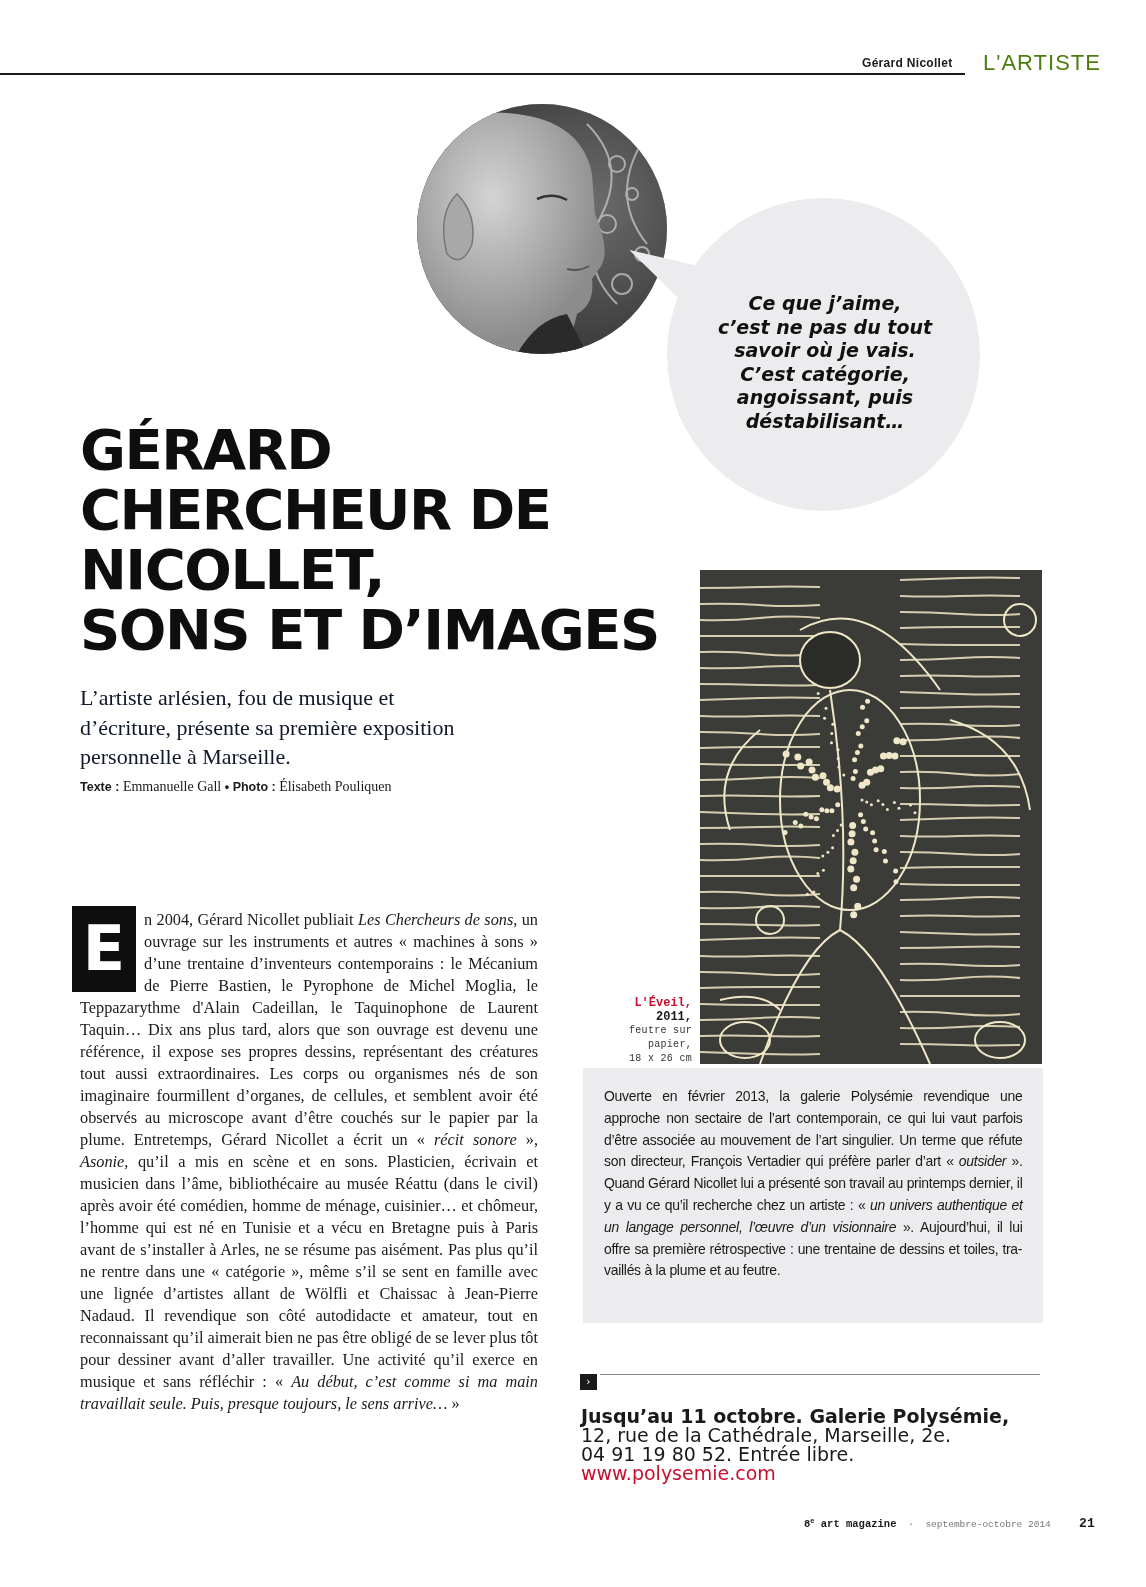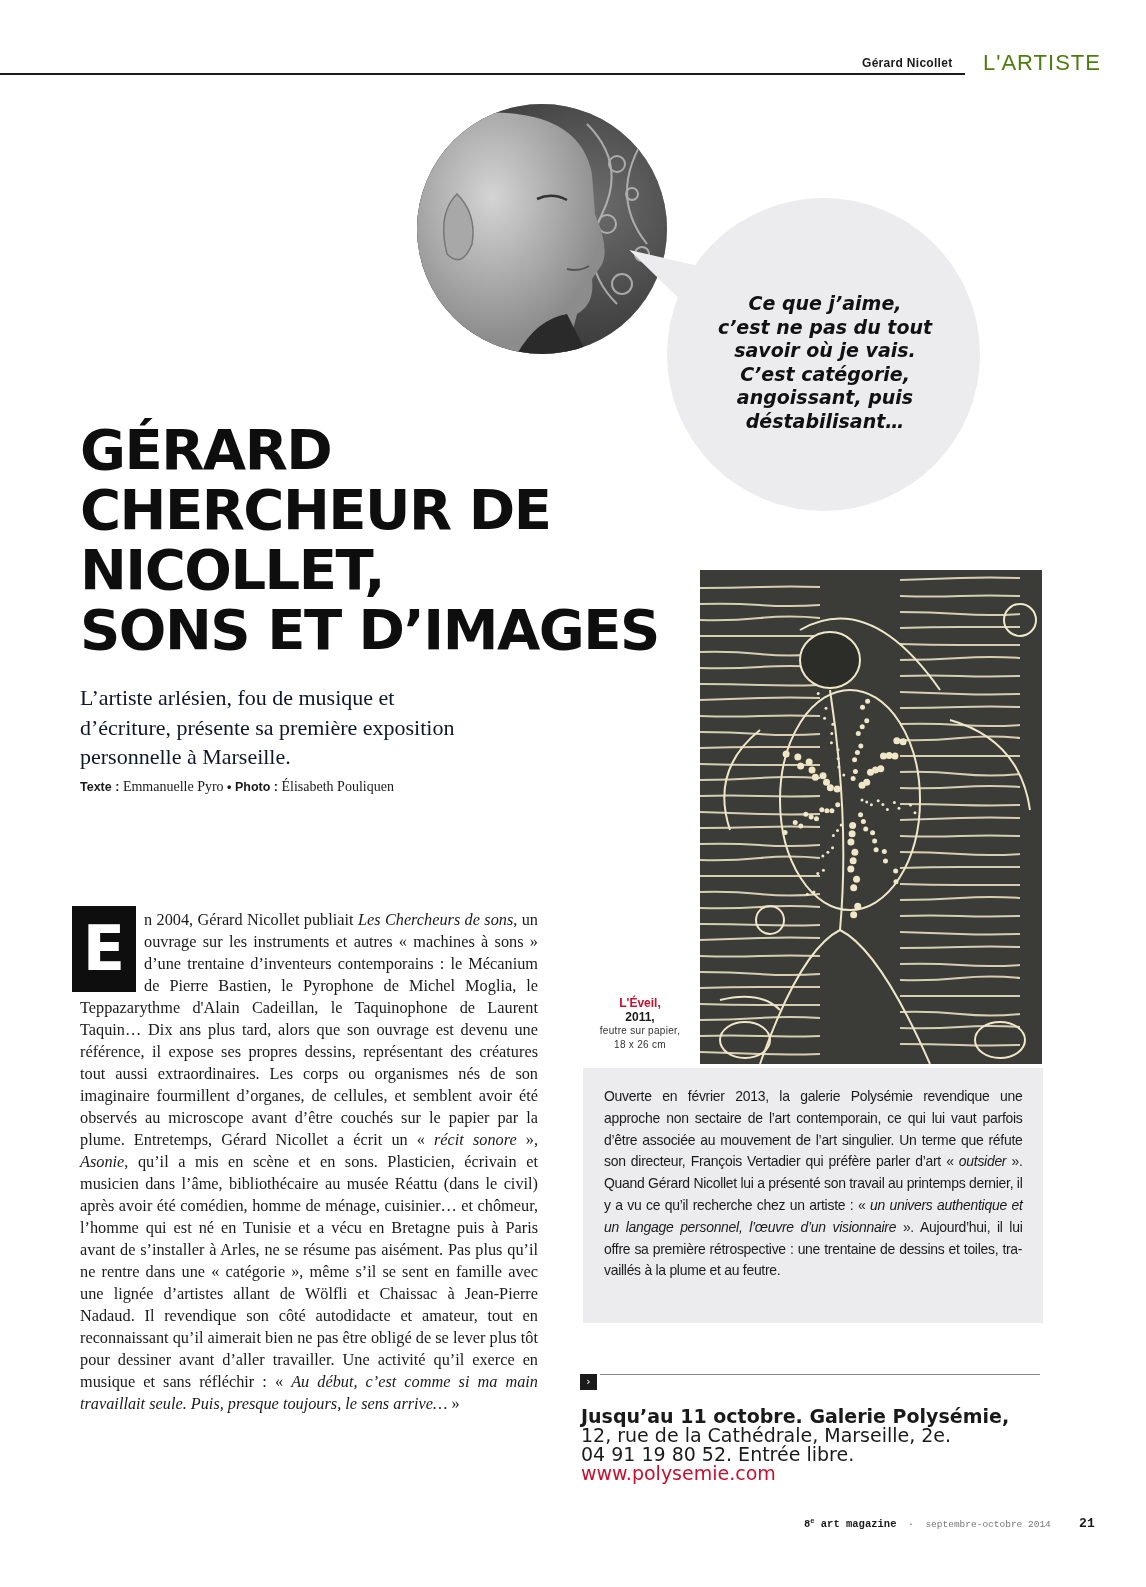--- a/index.html
+++ b/index.html
@@ -21,21 +21,21 @@
   .deck { position: absolute; left: 80px; top: 683px; width: 470px; font-family: "Liberation Serif", serif; font-size: 22px; line-height: 29.5px; color: #0f172a; }
   .deck span { display: block; }
   .credits { position: absolute; left: 80px; top: 779px; font-size: 14px; color: #1a1a1a; }
   .credits b { font-family: "Liberation Sans", sans-serif; font-weight: bold; font-size: 12.5px; }
 
   .body-text { position: absolute; left: 80px; top: 909px; width: 458px; font-family: "Liberation Serif", serif; font-size: 16.3px; line-height: 22px; text-align: justify; color: #1a1a1a; hyphens: manual; }
   .dropcap { float: left; width: 64px; height: 86px; margin: -3px 8px 0 -8px; background: #0e0e0e; color: #fff; font-family: "DejaVu Sans", sans-serif; font-weight: bold; font-size: 62px; line-height: 86px; text-align: center; }
   .body-text p { margin: 0; }
 
   .artwork { position: absolute; left: 700px; top: 570px; width: 342px; height: 494px; overflow: hidden; background: #3e3e3a; }
-  .caption { position: absolute; left: 588px; top: 996px; width: 104px; text-align: center; font-family: Liberation Sans, sans-serif; line-height: 14px; }
+  .caption { position: absolute; left: 588px; top: 996px; width: 104px; text-align: right; font-family: Liberation Mono, monospace; line-height: 14px; }
   .cap-title { display: block; color: #c8102e; font-weight: bold; font-size: 12px; }
   .cap-year { display: block; color: #1a1a1a; font-weight: bold; font-size: 12px; }
   .cap-medium, .cap-size { display: block; color: #333; font-size: 10px; letter-spacing: 0.3px; }
 
   .gallery-box { position: absolute; left: 583px; top: 1068px; width: 460px; height: 255px; background: #ececef; }
   .gallery-text { position: absolute; left: 604px; top: 1085px; width: 418px; font-family: "Liberation Sans", sans-serif; font-size: 15px; line-height: 21.8px; text-align: justify; color: #1a1a1a; letter-spacing: -0.3px; transform: scaleX(0.93); transform-origin: left top; width: 450px; }
 
   .info-rule { position: absolute; left: 600px; top: 1374px; width: 440px; height: 1px; background: #888; }
   .info-arrow { position: absolute; left: 580px; top: 1374px; width: 17px; height: 16px; background: #1a1a1a; color: #fff; font-family: "DejaVu Sans", sans-serif; font-size: 11px; line-height: 16px; text-align: center; }
   .info { position: absolute; left: 581px; top: 1407px; font-family: "DejaVu Sans", sans-serif; font-size: 19px; line-height: 19px; color: #1a1a1a; }
@@ -105,21 +105,21 @@
   <span>SONS ET D’IMAGES</span>
 </h1>
 
 <div class="deck">
   <span>L’artiste arlésien, fou de musique et</span>
   <span>d’écriture, présente sa première exposition</span>
   <span>personnelle à Marseille.</span>
 </div>
 <div class="credits">
   <b>Texte :</b>
-  <span>Emmanuelle Pyro</span>
+  <span>Emmanuelle Gall</span>
   <b>•</b>
   <b>Photo :</b>
   <span>Élisabeth Pouliquen</span>
 </div>
 
 <div class="body-text">
   <div class="dropcap">E</div>
   <p id="article-para"><span>n 2004, Gérard Nicollet publiait </span><em>Les Chercheurs de sons</em><span>, un ouvrage sur les instruments et autres « machines à sons » d’une trentaine d’inventeurs contemporains : le Mécanium de Pierre Bastien, le Pyro­phone de Michel Moglia, le Teppazarythme d'Alain Ca­deillan, le Taquinophone de Laurent Taquin… Dix ans plus tard, alors que son ouvrage est devenu une référence, il expose ses propres dessins, représentant des créatures tout aussi extraordinaires. Les corps ou organismes nés de son imaginaire fourmillent d’organes, de cellules, et semblent avoir été observés au microscope avant d’être couchés sur le papier par la plume. Entretemps, Gérard Nicollet a écrit un « </span><em>récit sonore</em><span> », </span><em>Asonie</em><span>, qu’il a mis en scène et en sons. Plasticien, écrivain et musicien dans l’âme, bibliothécaire au musée Réattu (dans le civil) après avoir été comédien, homme de ménage, cuisinier… et chômeur, l’homme qui est né en Tunisie et a vécu en Bretagne puis à Paris avant de s’installer à Arles, ne se résume pas aisément. Pas plus qu’il ne rentre dans une « catégorie », même s’il se sent en fa­mille avec une lignée d’artistes allant de Wölfli et Chaissac à Jean-Pierre Nadaud. Il revendique son côté autodidacte et amateur, tout en reconnaissant qu’il aimerait bien ne pas être obligé de se lever plus tôt pour dessiner avant d’aller travailler. Une activité qu’il exerce en musique et sans réflé­chir : « </span><em>Au début, c’est comme si ma main travaillait seule. Puis, presque toujours, le sens arrive…</em><span> »</span></p>
 </div>
 

